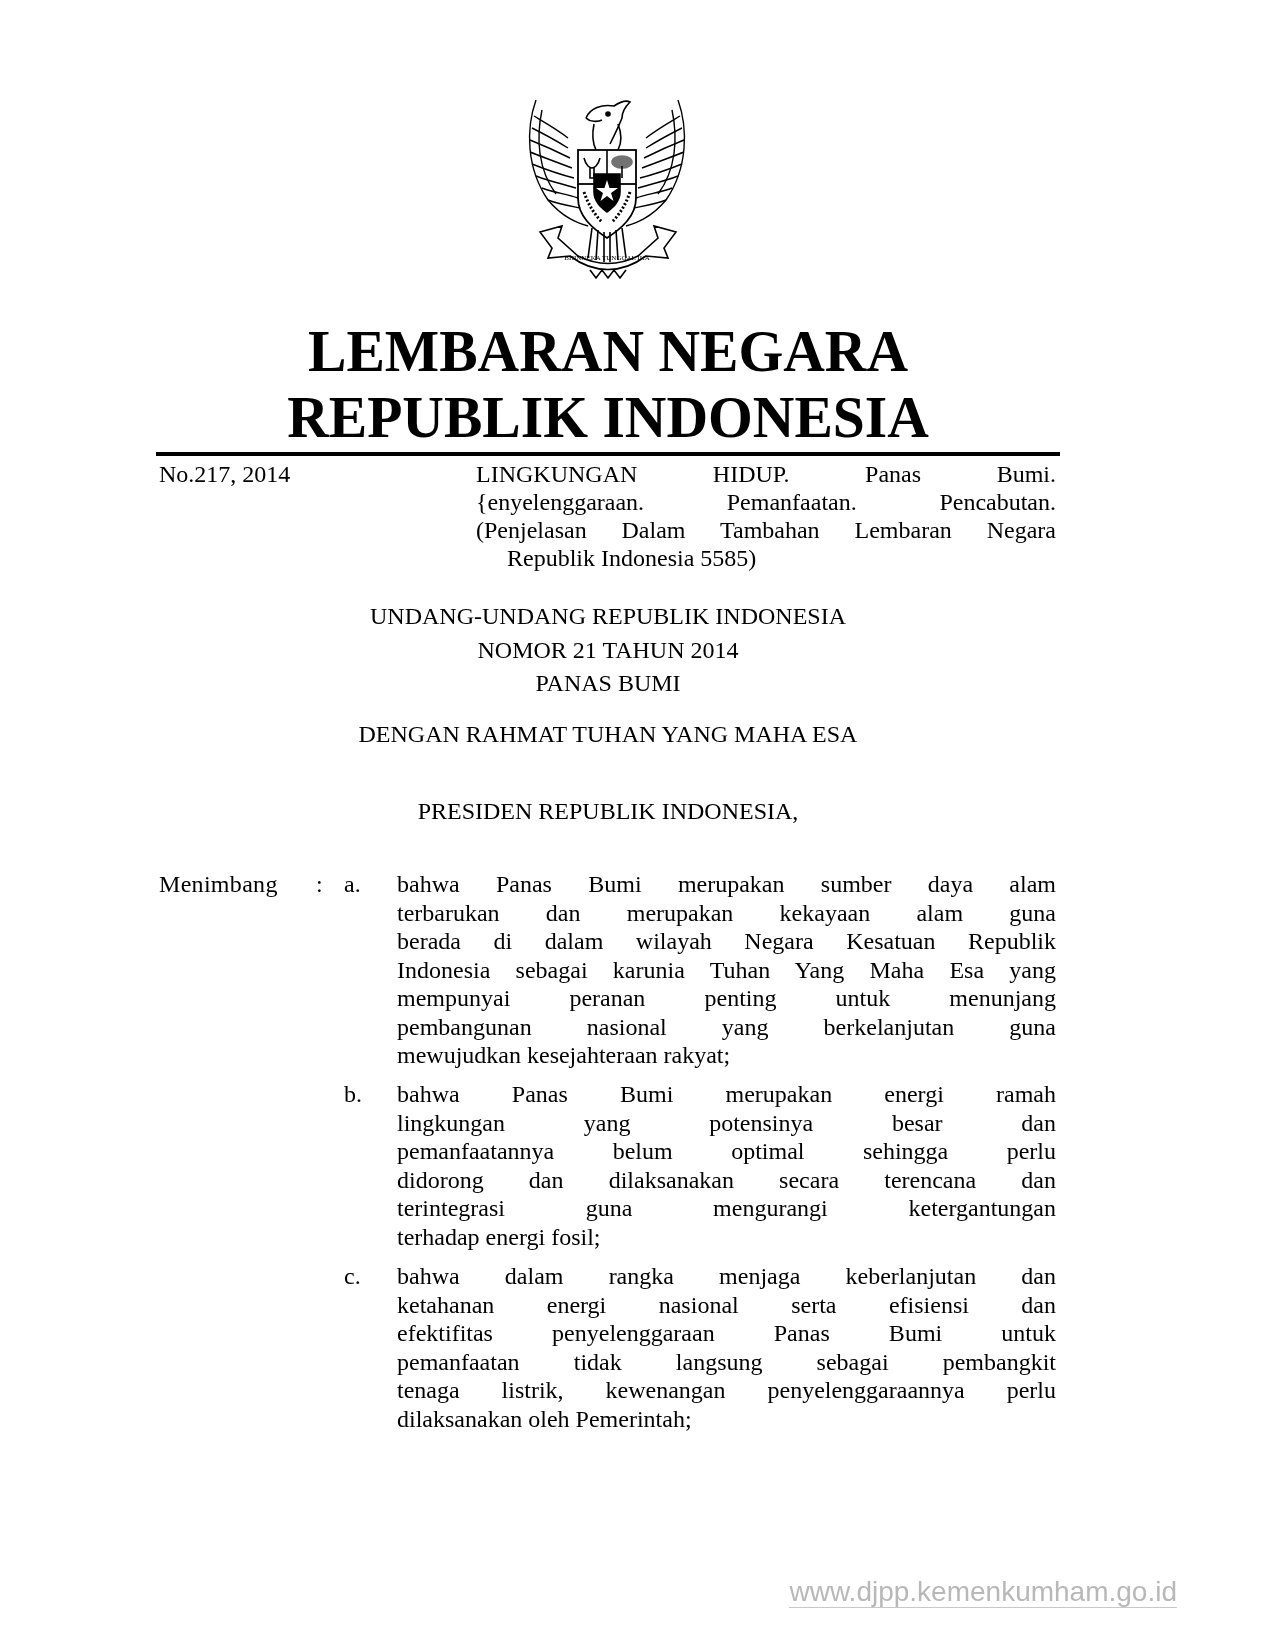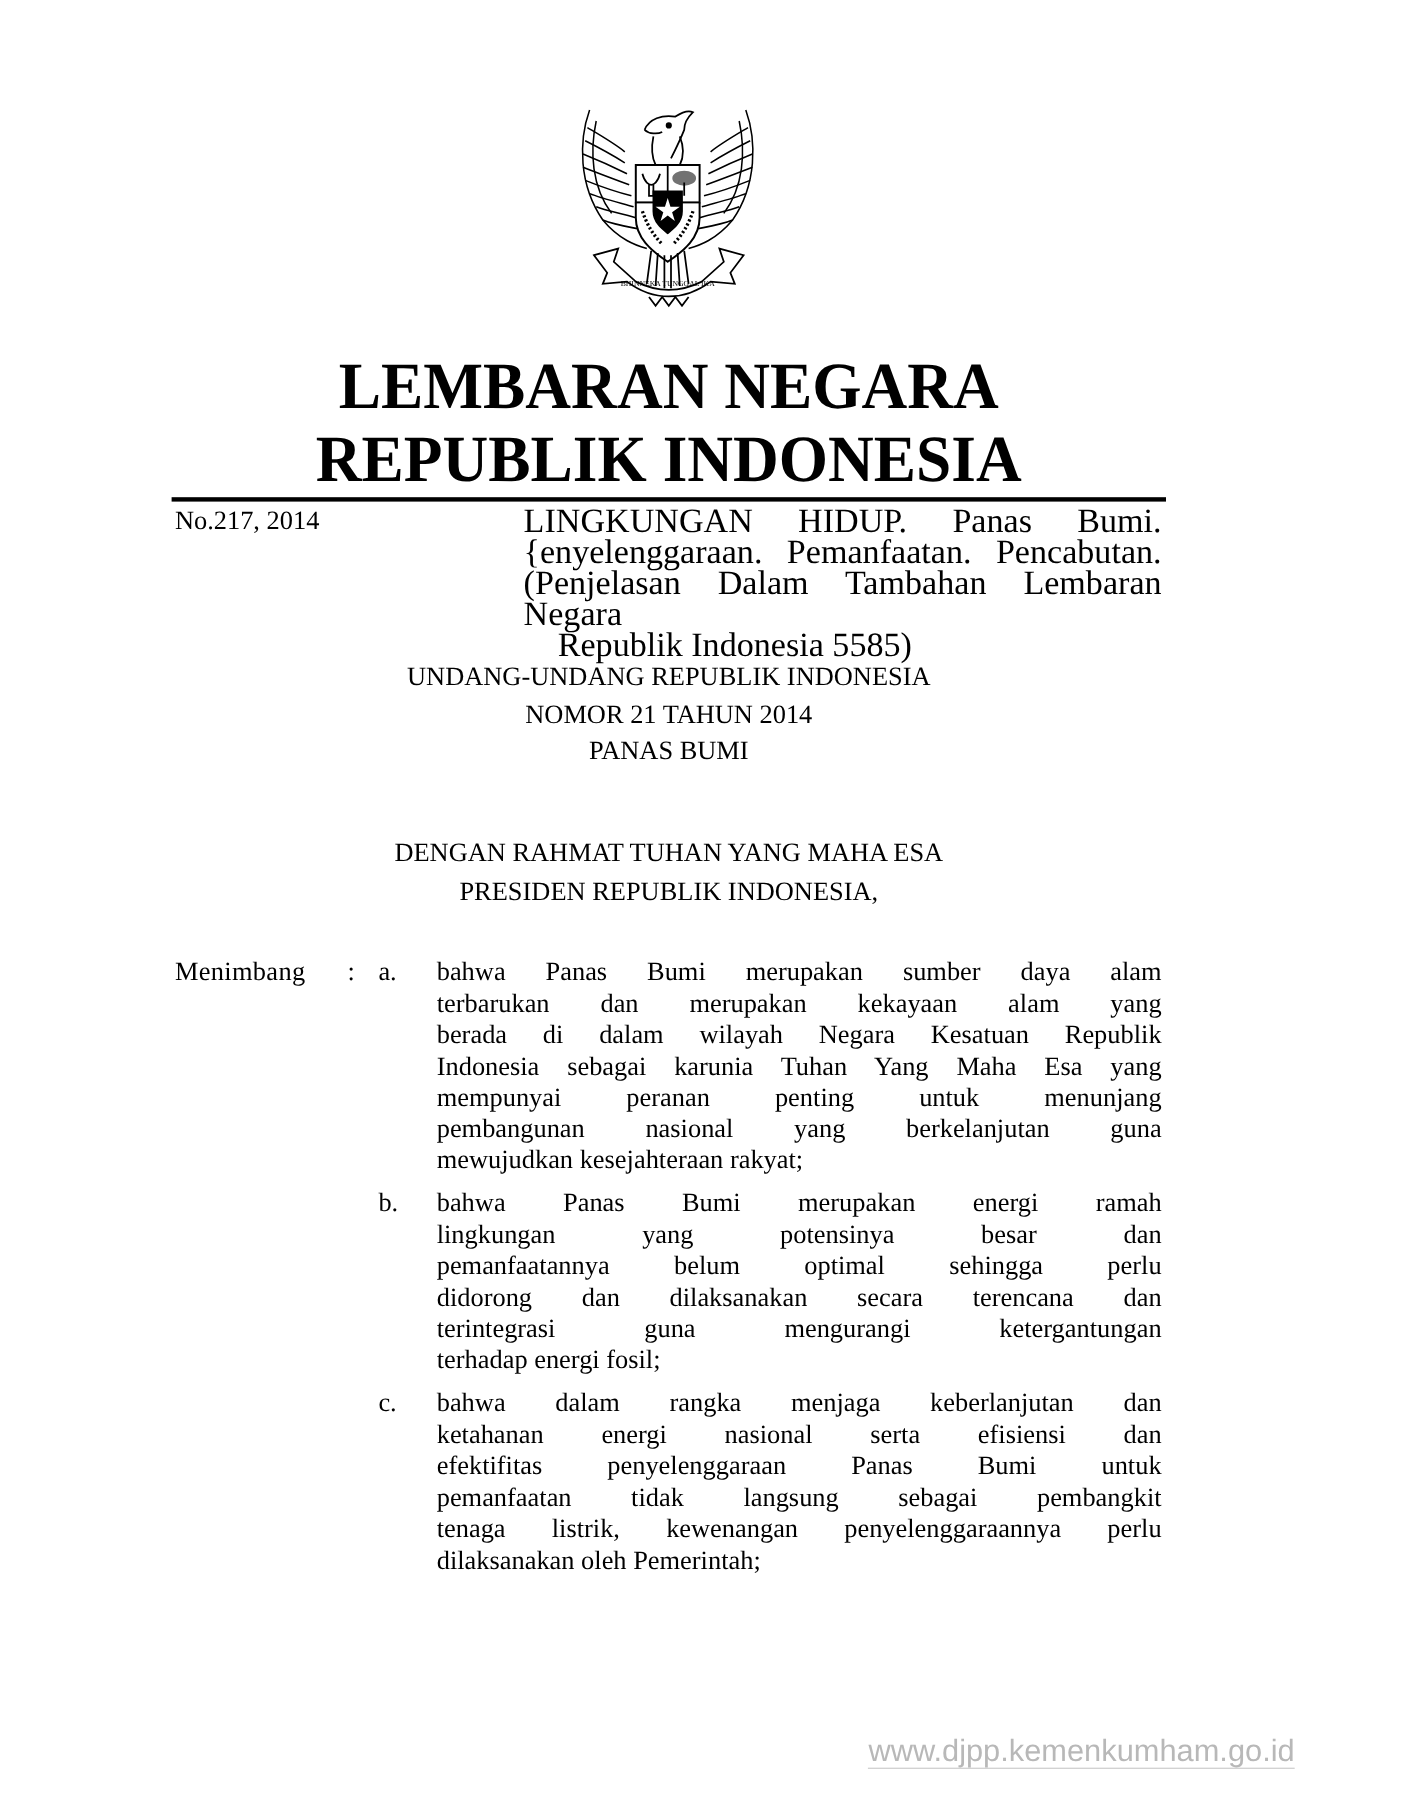--- a/index.html
+++ b/index.html
@@ -5,28 +5,28 @@
   html, body { margin: 0; padding: 0; background: #ffffff; }
   body { width: 1275px; height: 1650px; position: relative; overflow: hidden; color: #000; font-family: "Liberation Serif", "DejaVu Serif", serif; }
 
   .emblem { position: absolute; left: 518px; top: 88px; width: 178px; height: 192px; }
 
   .masthead { position: absolute; left: 158px; top: 318px; width: 900px; text-align: center; }
   .masthead .line { font-family: "Liberation Serif", serif; font-weight: bold; font-size: 60px; line-height: 66px; letter-spacing: 0px; transform: scaleX(0.96); }
   .rule { position: absolute; left: 156px; top: 452px; width: 904px; height: 4px; background: #000; }
 
   .number { position: absolute; left: 159px; top: 460px; font-size: 24px; line-height: 28px; }
-  .subject { position: absolute; left: 476px; top: 460px; width: 580px; font-size: 31px; line-height: 28px; text-align: justify; }
+  .subject { position: absolute; left: 476px; top: 460px; width: 580px; font-size: 24px; line-height: 28px; text-align: justify; }
   .subject .jl { display: block; text-align: justify; text-align-last: justify; }
   .subject .ll { display: block; text-align: left; margin-left: 31px; }
 
   .centered { position: absolute; left: 158px; width: 900px; text-align: center; font-size: 24px; line-height: 33px; }
   .title-block { top: 600px; }
   .title-block div { height: 33.5px; }
-  .preamble1 { top: 760px; }
+  .preamble1 { top: 718px; }
   .preamble2 { top: 795px; }
 
   .consider-label { position: absolute; left: 159px; top: 870px; font-size: 24px; line-height: 28px; letter-spacing: 0.3px; }
   .consider-colon { position: absolute; left: 316px; top: 870px; font-size: 24px; line-height: 28px; }
   .item-letter { position: absolute; left: 344px; font-size: 24px; line-height: 28px; }
   .item-text { position: absolute; left: 397px; width: 659px; font-size: 24px; line-height: 28.5px; }
   .item-text .jl { display: block; text-align: justify; text-align-last: justify; }
   .item-text .ll { display: block; text-align: left; }
 
   .footer-url { position: absolute; right: 98px; top: 1577px; font-family: "Liberation Sans", "DejaVu Sans", sans-serif; font-size: 28px; color: #b8b8b8; border-bottom: 1px solid #c8c8c8; line-height: 30px; }
@@ -114,21 +114,21 @@
 
 <div class="centered preamble1">DENGAN RAHMAT TUHAN YANG MAHA ESA</div>
 <div class="centered preamble2">PRESIDEN REPUBLIK INDONESIA,</div>
 
 <div class="consider-label">Menimbang</div>
 <div class="consider-colon">:</div>
 
 <div class="item-letter" style="top:870px;">a.</div>
 <div class="item-text" style="top:870px;">
   <span class="jl">bahwa Panas Bumi merupakan sumber daya alam</span>
-  <span class="jl">terbarukan dan merupakan kekayaan alam yang</span>
+  <span class="jl">terbarukan dan merupakan kekayaan alam guna</span>
   <span class="jl">berada di dalam wilayah Negara Kesatuan Republik</span>
   <span class="jl">Indonesia sebagai karunia Tuhan Yang Maha Esa yang</span>
   <span class="jl">mempunyai peranan penting untuk menunjang</span>
   <span class="jl">pembangunan nasional yang berkelanjutan guna</span>
   <span class="ll">mewujudkan kesejahteraan rakyat;</span>
 </div>
 
 <div class="item-letter" style="top:1080px;">b.</div>
 <div class="item-text" style="top:1080px;">
   <span class="jl">bahwa Panas Bumi merupakan energi ramah</span>

